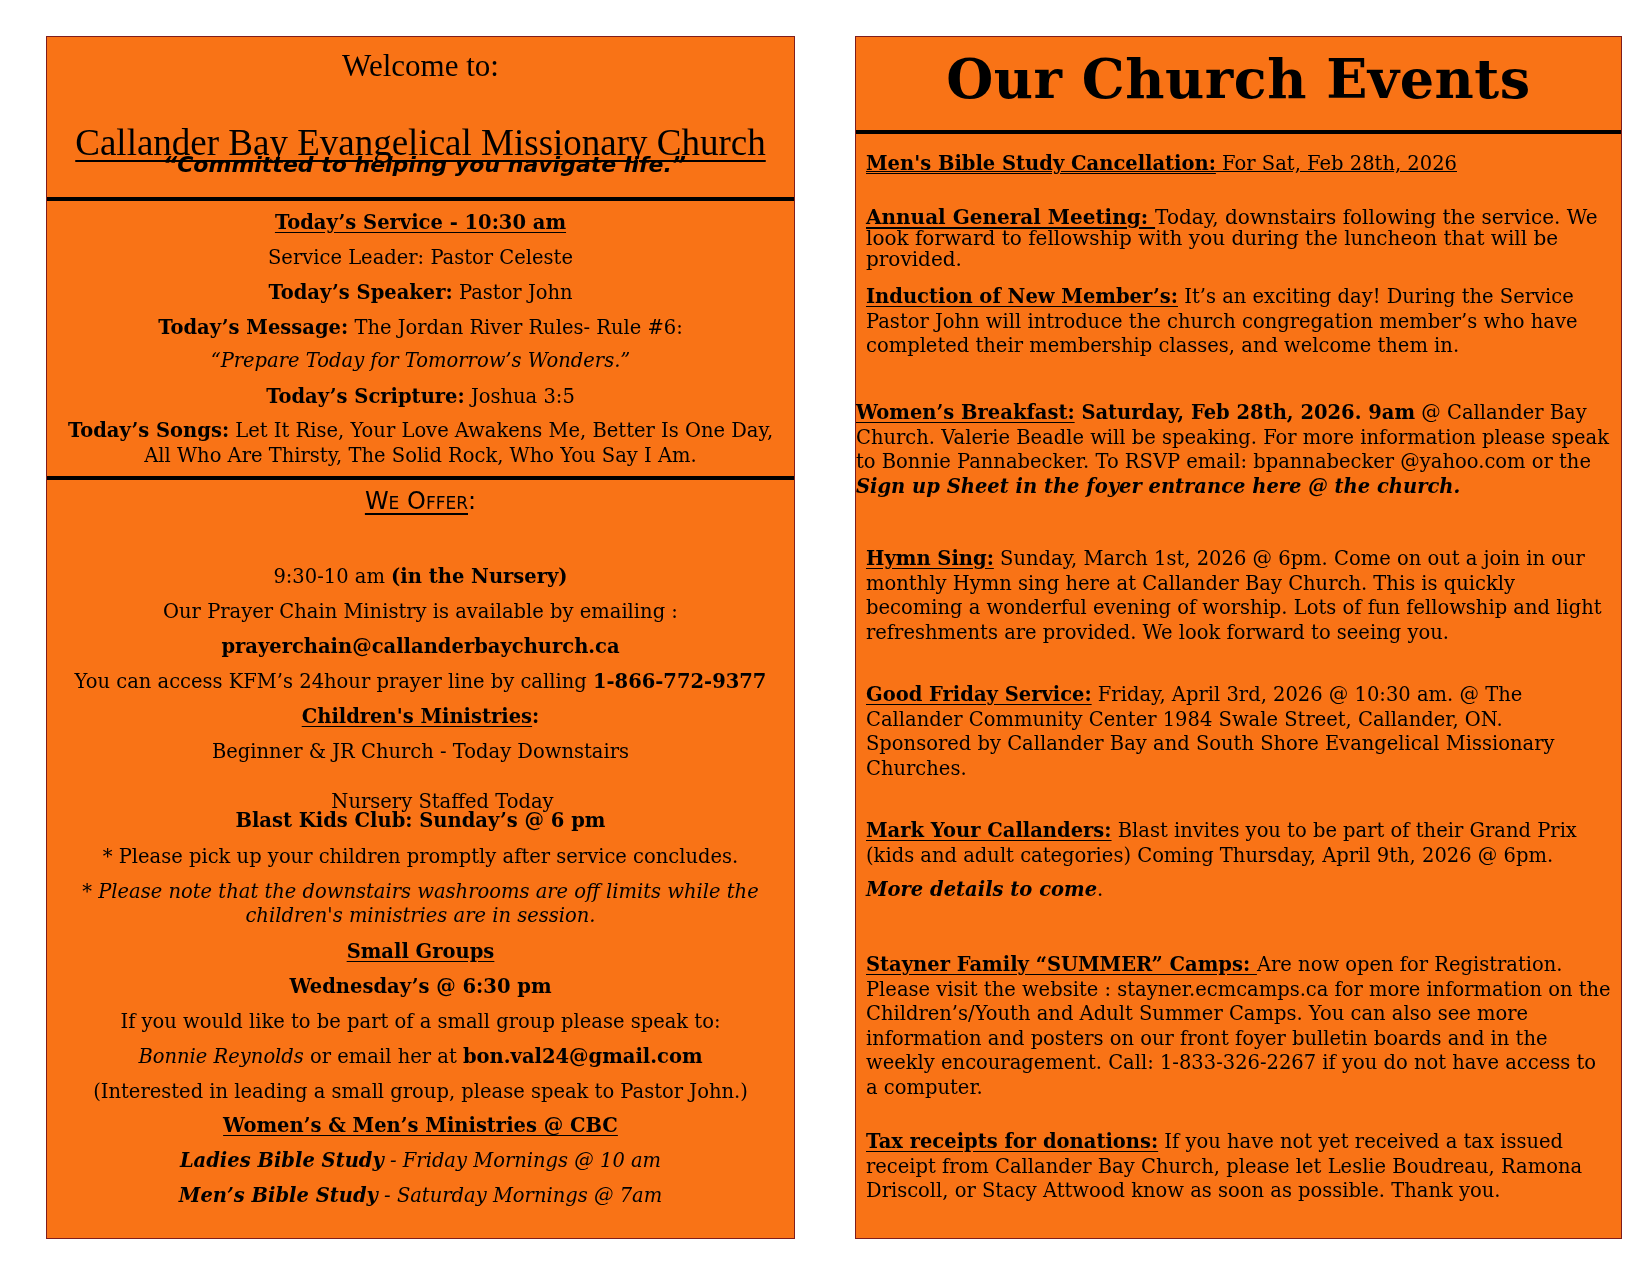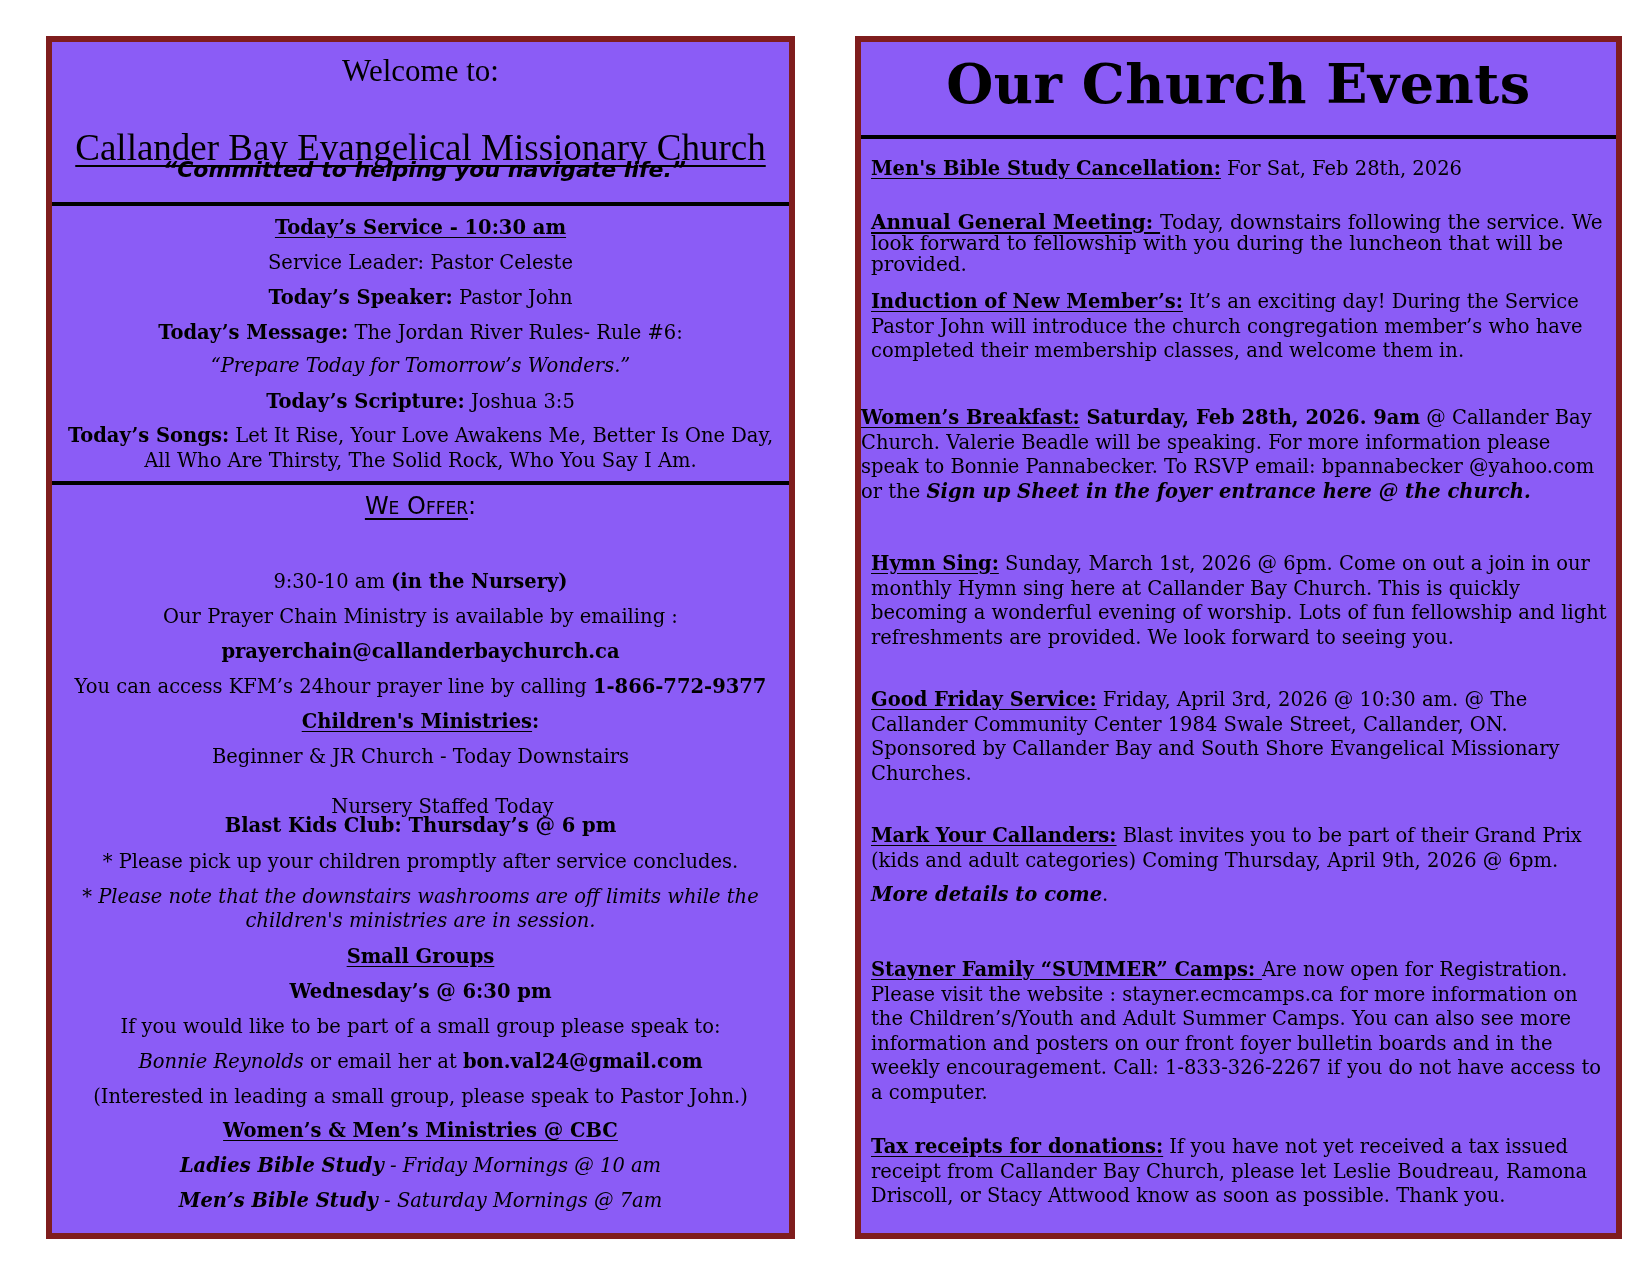--- a/index.html
+++ b/index.html
@@ -1,17 +1,17 @@
 <!DOCTYPE html>
 <html><head>
 <meta charset="utf-8">
 <style>
   html, body { margin:0; padding:0; background:#ffffff; }
   body { width:1650px; height:1275px; position:relative; overflow:hidden; color:#000; font-family:"DejaVu Serif", serif; }
-  .panel { position:absolute; border:6px solid #7f1d1d; box-sizing:border-box; background:#8b5cf6; }
+  .panel { position:absolute; border:1px solid #7f1d1d; box-sizing:border-box; background:#f97316; }
   #left { left:46px; top:36px; width:749px; height:1203px; }
   #right { left:855px; top:36px; width:767px; height:1203px; }
   .sec { position:absolute; left:0; right:0; box-sizing:border-box; }
   .divider { position:absolute; left:0; right:0; height:4px; background:#000; }
   .u { text-decoration:underline; text-underline-offset:3px; }
   .b { font-weight:bold; }
   .i { font-style:italic; }
   .line { position:absolute; left:0; right:0; text-align:center; white-space:nowrap; font-size:19.5px; line-height:24px; }
 
   
@@ -53,42 +53,42 @@
 
   <div class="sec" style="top:443px;bottom:0;">
     <div class="line" style="top:6px;line-height:30px;"><span class="we-offer">We Offer</span><span style="font-family:'DejaVu Sans',sans-serif;font-size:24px;">:</span></div>
     <div class="line" style="top:85px;"><span>9:30-10 am </span><span class="b">(in the Nursery)</span></div>
     <div class="line" style="top:120px;">Our Prayer Chain Ministry is available by emailing :</div>
     <div class="line b" style="top:155px;">prayerchain@callanderbaychurch.ca</div>
     <div class="line" style="top:190px;"><span>You can access KFM’s 24hour prayer line by calling </span><span class="b">1-866-772-9377</span></div>
     <div class="line" style="top:225px;"><span class="b u">Children's Ministries</span><span class="b">:</span></div>
     <div class="line" style="top:260px;">Beginner &amp; JR Church - Today Downstairs</div>
     <div class="line" style="top:310px;margin-left:44px;">Nursery Staffed Today</div>
-    <div class="line b" style="top:329px;">Blast Kids Club: Thursday’s @ 6 pm</div>
+    <div class="line b" style="top:329px;">Blast Kids Club: Sunday’s @ 6 pm</div>
     <div class="line" style="top:365px;">* Please pick up your children promptly after service concludes.</div>
     <div class="line i" style="top:400px;">* Please note that the downstairs washrooms are off limits while the</div>
     <div class="line i" style="top:424px;">children's ministries are in session.</div>
     <div class="line b u" style="top:460px;">Small Groups</div>
     <div class="line b" style="top:495px;">Wednesday’s @ 6:30 pm</div>
     <div class="line" style="top:530px;">If you would like to be part of a small group please speak to:</div>
     <div class="line" style="top:565px;"><span class="i">Bonnie Reynolds</span><span> or email her at </span><span class="b">bon.val24@gmail.com</span></div>
     <div class="line" style="top:600px;">(Interested in leading a small group, please speak to Pastor John.)</div>
     <div class="line b u" style="top:634px;">Women’s &amp; Men’s Ministries @ CBC</div>
     <div class="line" style="top:669px;"><span class="b i">Ladies Bible Study</span><span class="i"> - Friday Mornings  @ 10 am</span></div>
     <div class="line" style="top:704px;"><span class="b i">Men’s Bible Study</span><span class="i"> - Saturday Mornings @ 7am</span></div>
   </div>
 </div>
 
 <div id="right" class="panel">
   <div class="sec" style="top:0;height:93px;">
     <div class="events-title">Our Church Events</div>
   </div>
   <div class="divider" style="top:93px;"></div>
 
-  <div class="event" style="top:115px;">
+  <div class="event" style="top:115px;text-decoration:underline;">
     <span class="label">Men's Bible Study Cancellation:</span><span> For Sat, Feb 28th, 2026</span>
   </div>
   <div class="event small" style="top:170px;">
     <span class="label">Annual General Meeting: </span><span> Today, downstairs following the service. We look forward to fellowship with you during the luncheon that will be provided.</span>
   </div>
   <div class="event" style="top:248px;">
     <span class="label">Induction of New Member’s:</span><span> It’s an exciting day! During the Service Pastor John will introduce the church congregation member’s who have completed their membership classes, and welcome them in.</span>
   </div>
   <div class="event" style="top:364px;left:0;">
     <span class="label">Women’s Breakfast:</span><span class="b"> Saturday, Feb 28th, 2026. 9am</span><span>  @ Callander Bay Church. Valerie Beadle will be speaking. For more information please speak to Bonnie Pannabecker. To RSVP email: bpannabecker @yahoo.com or the </span><span class="b i">Sign up Sheet in the foyer entrance here @ the church.</span>

